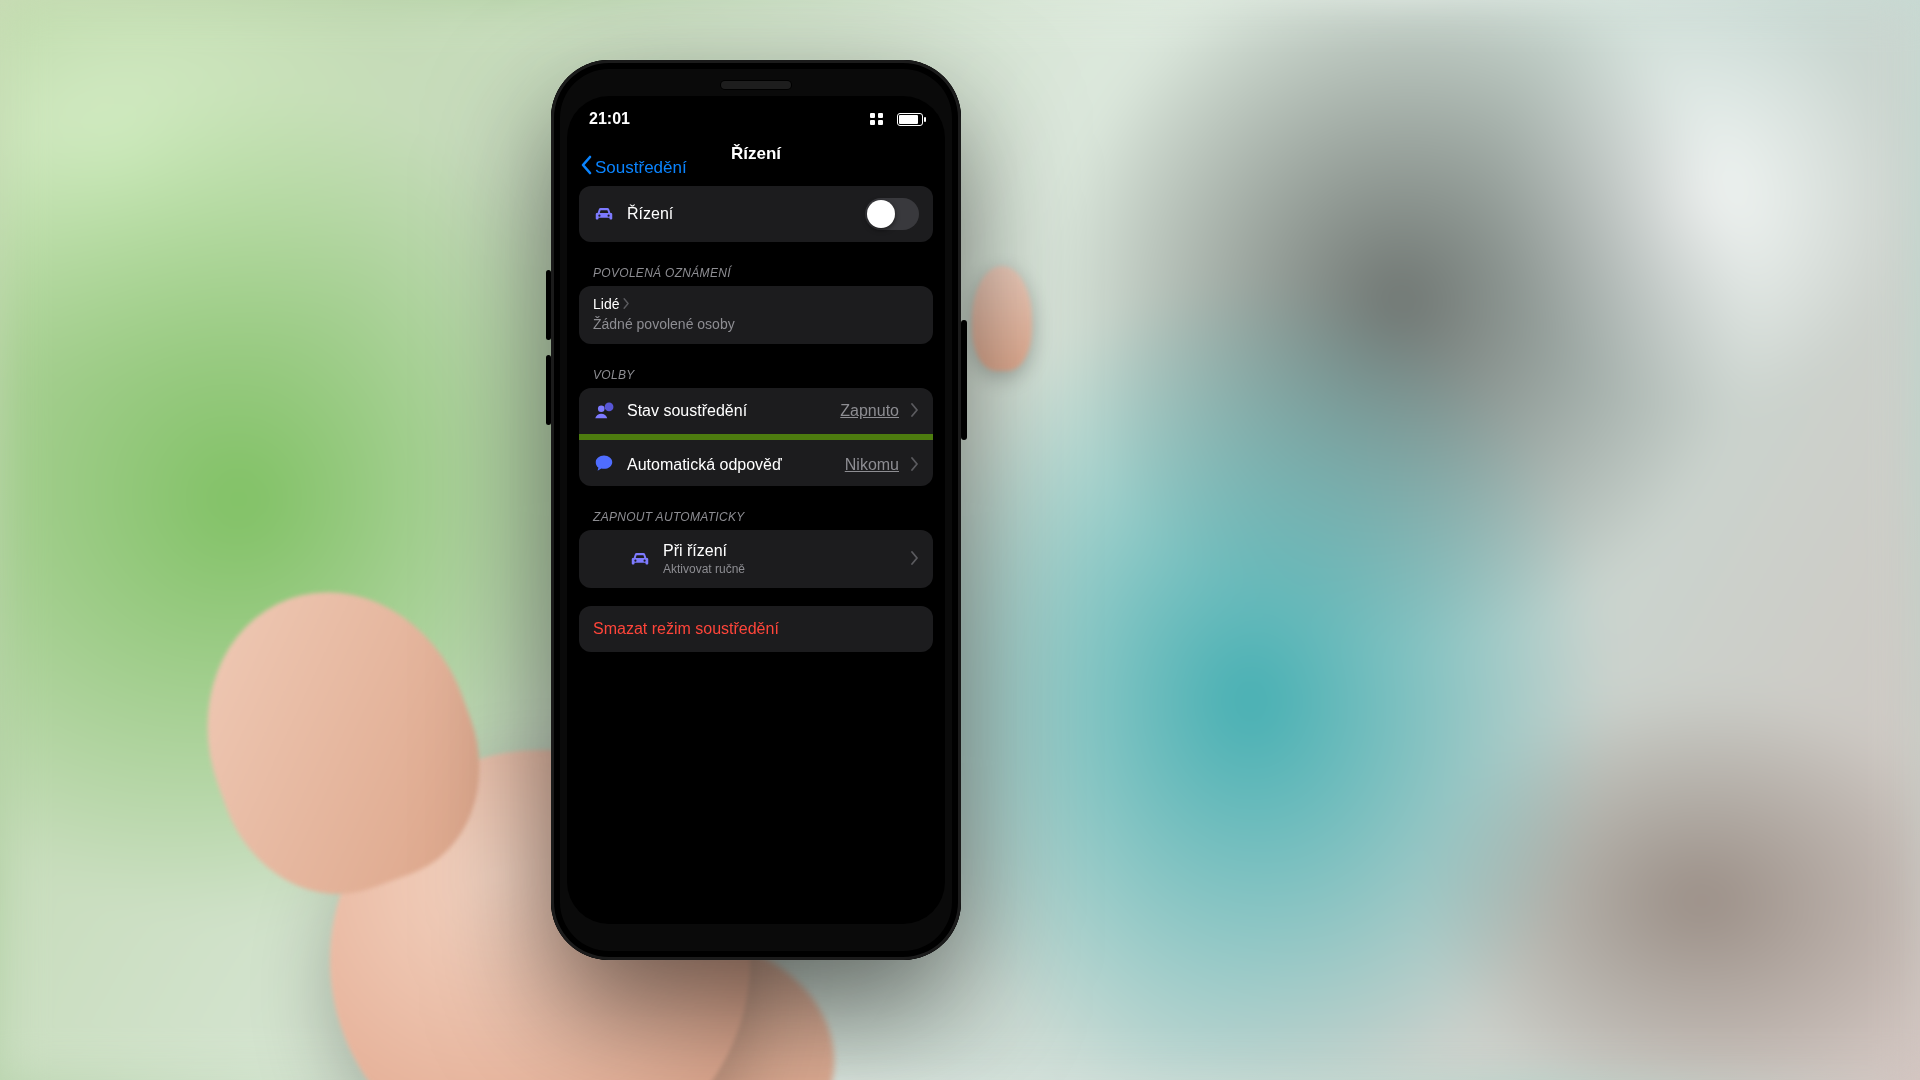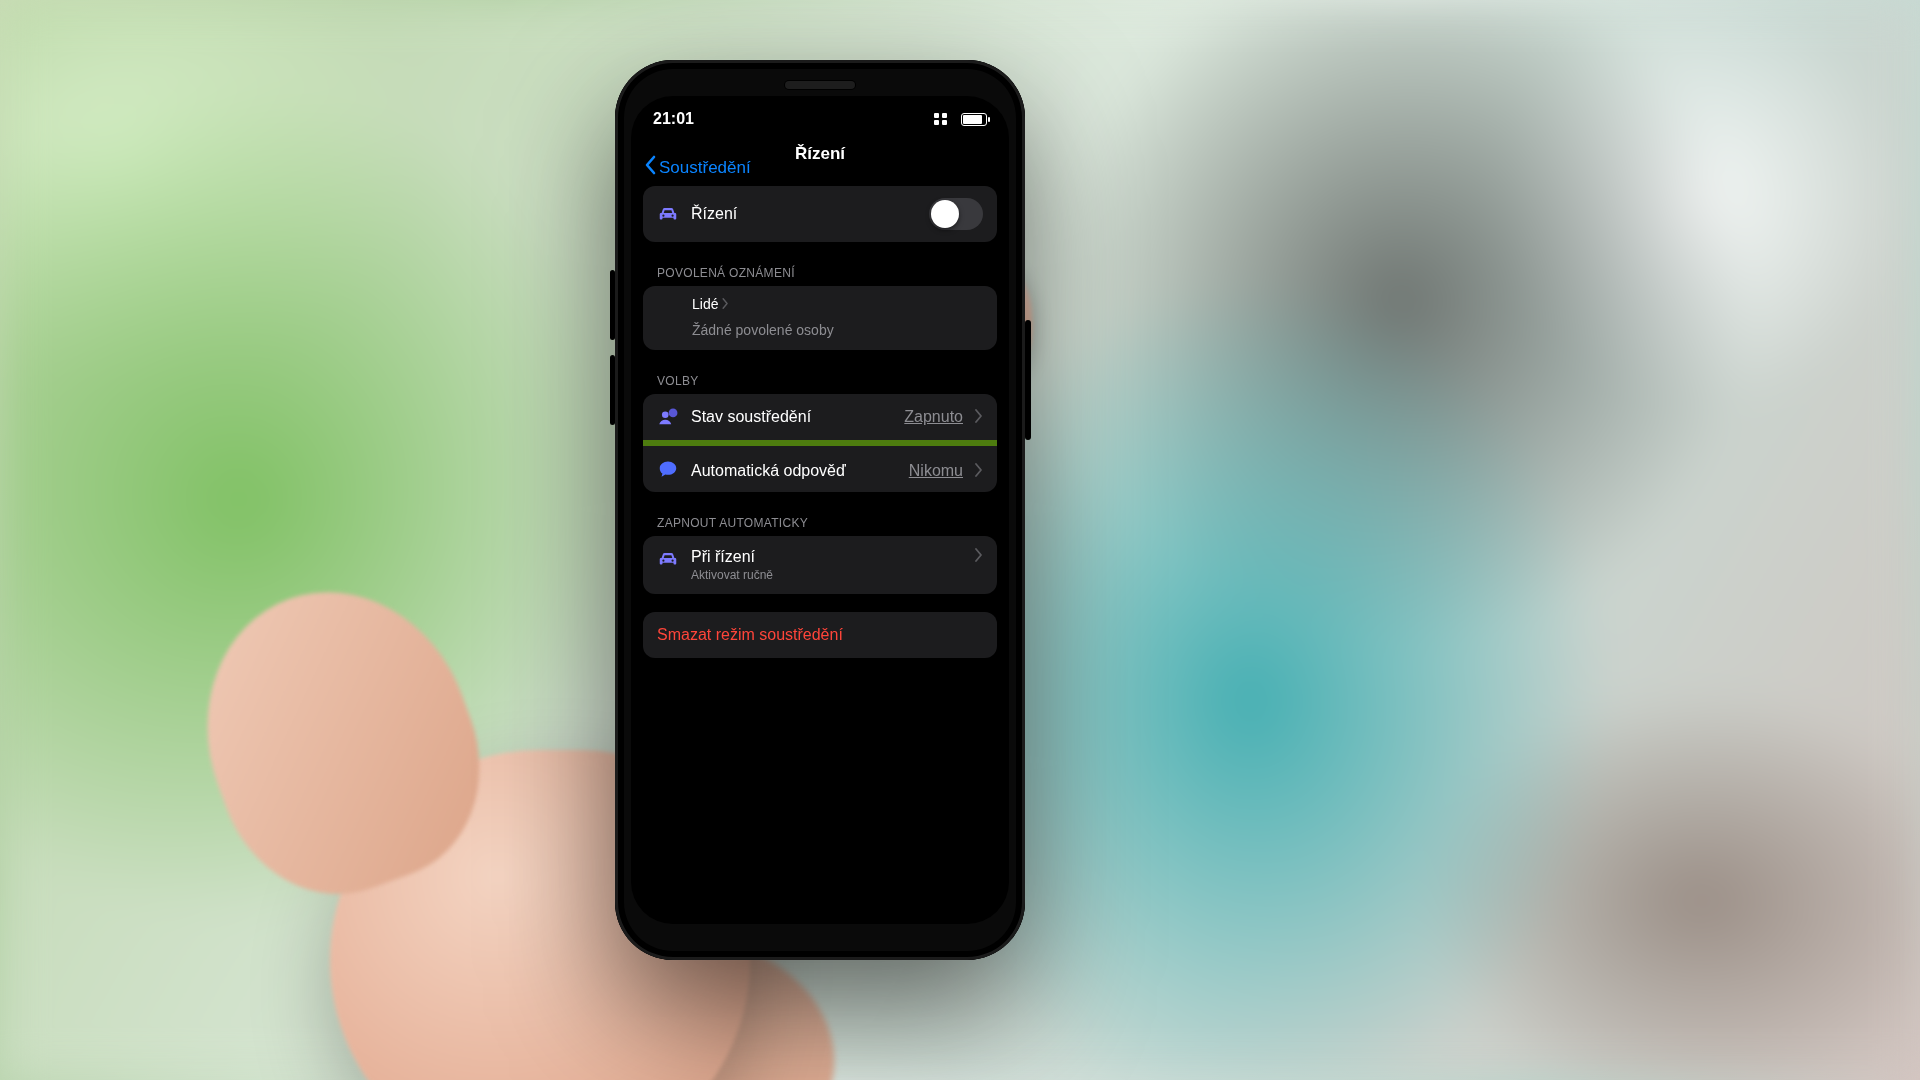--- a/index.html
+++ b/index.html
@@ -55,21 +55,21 @@
     position:absolute; left:972px; top:266px; width:60px; height:105px;
     background: linear-gradient(180deg,#f1cfbe,#e2ac91);
     border-radius: 50% 50% 40% 40%;
     filter: blur(2px);
     box-shadow: 0 6px 20px rgba(0,0,0,.25);
   }
 
   
   .phone {
     position:absolute;
-    left: 615px; top: 60px;
+    left: 551px; top: 60px;
     width: 410px; height: 900px;
     background: #0a0a0a;
     border-radius: 58px;
     box-shadow:
       0 50px 120px rgba(0,0,0,0.55),
       inset 0 0 0 3px #1b1b1b,
       inset 0 0 0 9px #000,
       0 0 0 1px rgba(255,255,255,0.04);
   }
   .phone::before{ 
@@ -109,49 +109,49 @@
     display:flex; align-items:center; position:relative; height:44px;
     padding:0 12px;
   }
   .back{display:flex;align-items:center;gap:2px;color:#0a84ff;font-size:17px;cursor:pointer;margin-top:27px;}
   .back svg{width:14px;height:20px;}
   .title{position:absolute;left:0;right:0;text-align:center;font-size:17px;font-weight:600;pointer-events:none;}
 
   
   .content{padding: 10px 12px 0;}
   .group{margin-bottom:18px;}
-  .group-title{font-size:12px;color:#8d8d92;text-transform:uppercase;letter-spacing:.3px;padding:6px 14px;}
+  .group-title{font-size:12px;color:#8d8d92;text-transform:uppercase;letter-spacing:.3px;padding:6px 14px;font-style:italic;}
   .group-footer{font-size:12px;color:#8d8d92;padding:8px 14px 0;line-height:1.45;}
   .card{background:#1c1c1e;border-radius:12px;overflow:hidden;}
   .row{display:flex;align-items:center;padding:12px 14px;min-height:46px;gap:12px;}
   .row + .row{border-top:6px solid #4d7c0f;align-items:flex-end;}
   .row .grow{flex:1;}
   .row .label{font-size:16px;color:#fff;}
   .row .sub{font-size:12px;color:#8d8d92;margin-top:2px;}
   .row .value{color:#8d8d92;font-size:16px;text-decoration:underline;}
   .chev{color:#5a5a5e;}
   .chev svg{width:8px;height:14px;}
-  .row.stack{align-items:flex-start;flex-direction:column;gap:8px;padding:10px 14px 12px;margin-left:35px;}
+  .row.stack{align-items:flex-start;flex-direction:column;gap:2px;padding:10px 14px 12px;}
   .row.stack .top{display:flex;align-items:center;gap:4px;color:#fff;font-size:14px;}
   .row.stack .top .chev svg{width:7px;height:11px;}
   .row.stack .sub{font-size:14px;}
 
   .iconbox{width:22px;height:22px;display:flex;align-items:center;justify-content:center;}
   .iconbox svg{width:22px;height:22px;}
   .car{color:#7d7aff;}
   .status-share{color:#7d7aff;}
   .chat{color:#4f6dff;}
 
   
   .toggle{position:relative;width:54px;height:32px;background:#39393d;border-radius:16px;cursor:pointer;}
   .toggle .knob{position:absolute;left:2px;top:2px;width:28px;height:28px;background:#fff;border-radius:50%;box-shadow:0 2px 5px rgba(0,0,0,.5);}
 
   .danger{color:#ff453a;font-size:16px;}
 
-  .row-auto{display:flex;align-items:flex-start;gap:12px;}
+  .row-auto{display:flex;align-items:center;gap:12px;margin-left:36px;}
   .row-auto .txt{flex:1;}
 </style>
 </head>
 <body>
 
 <div class="bg"></div>
 
 <div class="hand">
   <div class="wrist"></div>
   <div class="palm"></div>

